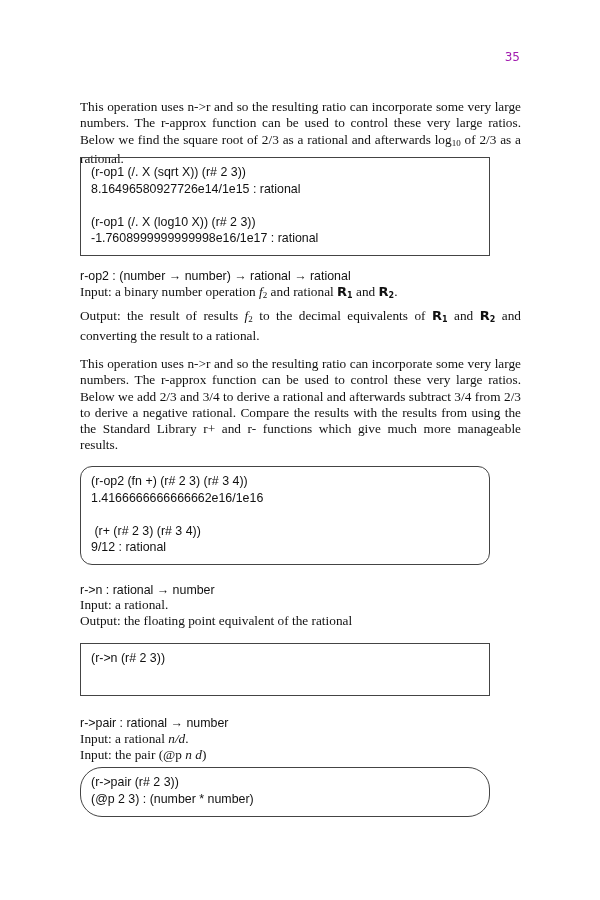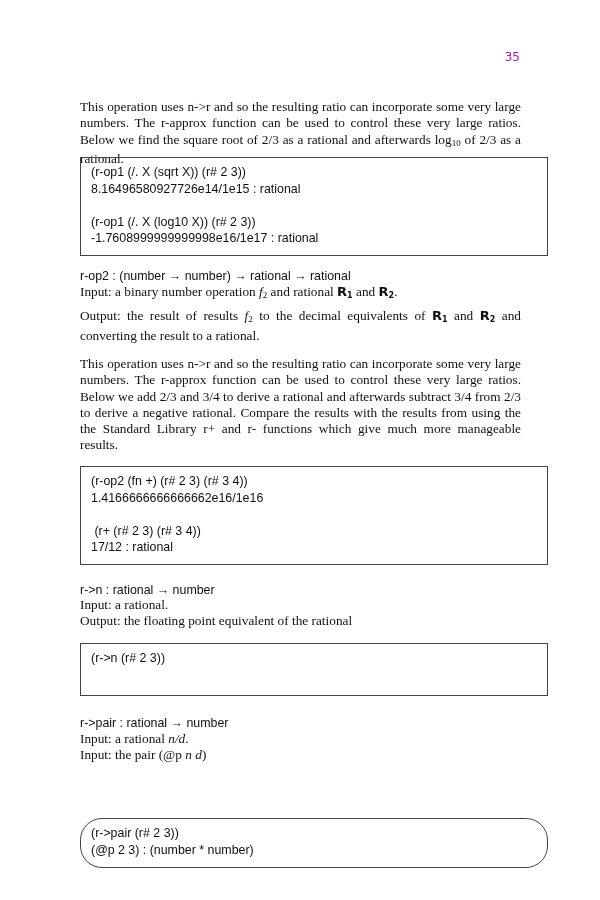--- a/index.html
+++ b/index.html
@@ -1,21 +1,21 @@
 <!DOCTYPE html>
 <html><head>
 <meta charset="utf-8">
 <style>
   html, body { margin: 0; padding: 0; background: #ffffff; }
   body { width: 600px; height: 900px; position: relative; overflow: hidden; color: #111; }
   .page-number { position: absolute; top: 50px; right: 80px; font-family: "DejaVu Sans", sans-serif; font-size: 12px; color: #a21caf; }
   .para { position: absolute; left: 80px; width: 441px; font-family: "Liberation Serif", serif; font-size: 13.3px; line-height: 16.3px; text-align: justify; }
   .sig { position: absolute; left: 80px; width: 441px; font-family: "Liberation Sans", sans-serif; font-size: 12.4px; line-height: 16px; }
   .serif-line { position: absolute; left: 80px; width: 441px; font-family: "Liberation Serif", serif; font-size: 13.3px; line-height: 16.3px; text-align: justify; }
-  .codebox { position: absolute; left: 80px; width: 468px; border: 1.5px solid #444; box-sizing: border-box; padding: 6px 10px; font-family: "Liberation Sans", sans-serif; font-size: 12.4px; line-height: 16.5px; }
+  .codebox { position: absolute; left: 80px; width: 410px; border: 1.5px solid #444; box-sizing: border-box; padding: 6px 10px; font-family: "Liberation Sans", sans-serif; font-size: 12.4px; line-height: 16.5px; }
   .codebox .gap { height: 16.5px; }
   .bold-r { font-family: "DejaVu Sans", sans-serif; font-weight: bold; font-size: 13px; margin-top: 24px; }
   .bold-r sub { font-size: 8px; }
   i { font-style: italic; }
   sub { font-size: 9px; vertical-align: -2px; }
 </style>
 </head>
 <body>
 
 <div class="page-number">35</div>
@@ -29,36 +29,36 @@
   <div>(r-op1 (/. X (log10 X)) (r# 2 3))</div>
   <div>-1.7608999999999998e16/1e17 : rational</div>
 </div>
 
 <div class="sig" style="top:268px;">r-op2 : (number → number) → rational → rational</div>
 <div class="serif-line" style="top:284px;"><span>Input: a binary number operation </span><i>f</i><sub>2</sub><span> and rational </span><span class="bold-r"><span>R</span><sub>1</sub></span><span> and </span><span class="bold-r"><span>R</span><sub>2</sub></span><span>.</span></div>
 <div class="serif-line" style="top:308px;"><span>Output: the result of results </span><i>f</i><sub>2</sub><span> to the decimal equivalents of </span><span class="bold-r"><span>R</span><sub>1</sub></span><span> and </span><span class="bold-r"><span>R</span><sub>2</sub></span><span> and converting the result to a rational.</span></div>
 
 <div class="para" style="top:356px;">This operation uses n-&gt;r and so the resulting ratio can incorporate some very large numbers.   The r-approx function can be used to control these very large ratios.  Below we add 2/3 and 3/4 to derive a rational and afterwards subtract  3/4 from 2/3 to derive a negative rational.   Compare the results with the results from using the the Standard Library r+ and r- functions which give much more manageable results.</div>
 
-<div class="codebox" style="top:466px; height:99px;">
+<div class="codebox" style="top:466px; height:99px;border-radius:12px;">
   <div>(r-op2 (fn +) (r# 2 3) (r# 3 4))</div>
   <div>1.4166666666666662e16/1e16</div>
   <div class="gap"></div>
   <div style="white-space:pre;"> (r+ (r# 2 3) (r# 3 4))</div>
-  <div>17/12 : rational</div>
+  <div>9/12 : rational</div>
 </div>
 
 <div class="sig" style="top:582px;">r-&gt;n : rational → number</div>
 <div class="serif-line" style="top:597px;">Input: a rational.</div>
 <div class="serif-line" style="top:613px;">Output: the floating point equivalent of the rational</div>
 
 <div class="codebox" style="top:643px; height:53px;">
   <div>(r-&gt;n (r# 2 3))</div>
 </div>
 
 <div class="sig" style="top:715px;">r-&gt;pair : rational → number</div>
 <div class="serif-line" style="top:731px;"><span>Input: a rational </span><i>n/d</i><span>.</span></div>
 <div class="serif-line" style="top:747px;"><span>Input: the pair (@p </span><i>n d</i><span>)</span></div>
 
-<div class="codebox" style="top:818px; height:50px;border-radius:22px;">
+<div class="codebox" style="top:767px; height:50px;border-radius:22px;">
   <div>(r-&gt;pair (r# 2 3))</div>
   <div>(@p 2 3) : (number * number)</div>
 </div>
 
 </body></html>

